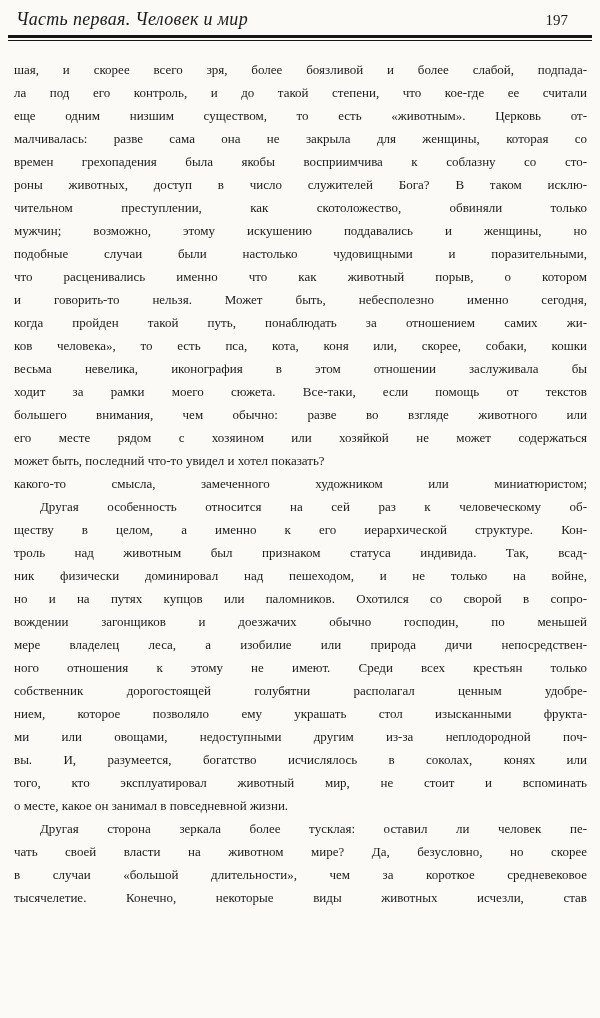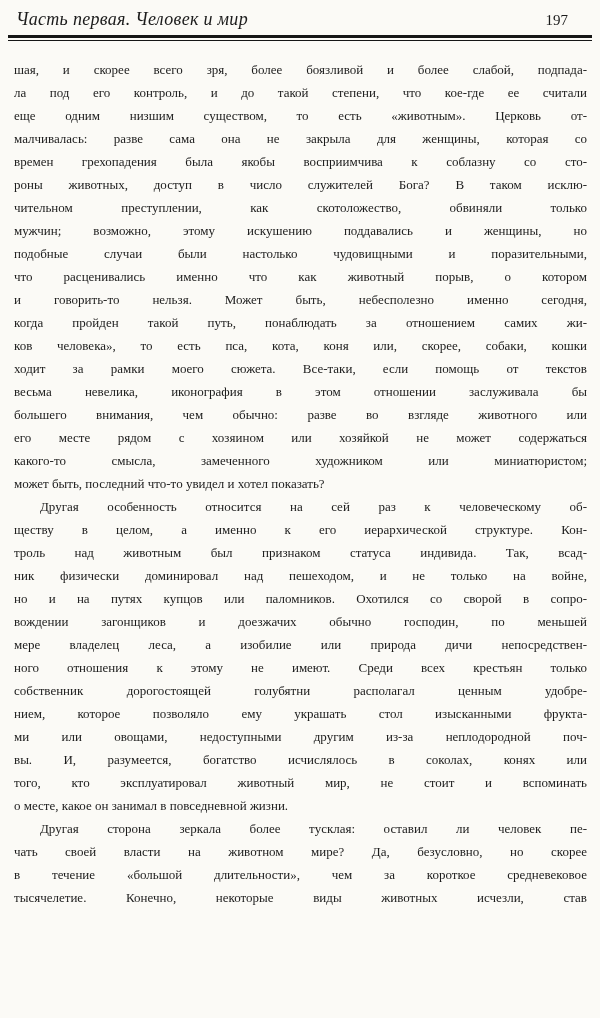--- a/index.html
+++ b/index.html
@@ -72,38 +72,38 @@
       <div class="line">малчивалась: разве сама она не закрыла для женщины, которая со</div>
       <div class="line">времен грехопадения была якобы восприимчива к соблазну со сто-</div>
       <div class="line">роны животных, доступ в число служителей Бога? В таком исклю-</div>
       <div class="line">чительном преступлении, как скотоложество, обвиняли только</div>
       <div class="line">мужчин; возможно, этому искушению поддавались и женщины, но</div>
       <div class="line">подобные случаи были настолько чудовищными и поразительными,</div>
       <div class="line">что расценивались именно что как животный порыв, о котором</div>
       <div class="line">и говорить-то нельзя. Может быть, небесполезно именно сегодня,</div>
       <div class="line">когда пройден такой путь, понаблюдать за отношением самих жи-</div>
       <div class="line">ков человека», то есть пса, кота, коня или, скорее, собаки, кошки</div>
+      <div class="line">весьма невелика, иконография в этом отношении заслуживала бы</div>
       <div class="line">ходит за рамки моего сюжета. Все-таки, если помощь от текстов</div>
-      <div class="line">весьма невелика, иконография в этом отношении заслуживала бы</div>
       <div class="line">большего внимания, чем обычно: разве во взгляде животного или</div>
       <div class="line">его месте рядом с хозяином или хозяйкой не может содержаться</div>
+      <div class="line no-justify">может быть, последний что-то увидел и хотел показать?</div>
       <div class="line">какого-то смысла, замеченного художником или миниатюристом;</div>
-      <div class="line no-justify">может быть, последний что-то увидел и хотел показать?</div>
       <div class="line indent">Другая особенность относится на сей раз к человеческому об-</div>
       <div class="line">ществу в целом, а именно к его иерархической структуре. Кон-</div>
       <div class="line">троль над животным был признаком статуса индивида. Так, всад-</div>
       <div class="line">ник физически доминировал над пешеходом, и не только на войне,</div>
       <div class="line">но и на путях купцов или паломников. Охотился со сворой в сопро-</div>
       <div class="line">вождении загонщиков и доезжачих обычно господин, по меньшей</div>
       <div class="line">мере владелец леса, а изобилие или природа дичи непосредствен-</div>
       <div class="line">ного отношения к этому не имеют. Среди всех крестьян только</div>
       <div class="line">собственник дорогостоящей голубятни располагал ценным удобре-</div>
       <div class="line">нием, которое позволяло ему украшать стол изысканными фрукта-</div>
       <div class="line">ми или овощами, недоступными другим из-за неплодородной поч-</div>
       <div class="line">вы. И, разумеется, богатство исчислялось в соколах, конях или</div>
       <div class="line">того, кто эксплуатировал животный мир, не стоит и вспоминать</div>
       <div class="line no-justify">о месте, какое он занимал в повседневной жизни.</div>
       <div class="line indent">Другая сторона зеркала более тусклая: оставил ли человек пе-</div>
       <div class="line">чать своей власти на животном мире? Да, безусловно, но скорее</div>
-      <div class="line">в течение «большой длительности», чем за короткое средневековое</div>
+      <div class="line">в случаи «большой длительности», чем за короткое средневековое</div>
       <div class="line">тысячелетие. Конечно, некоторые виды животных исчезли, став</div>
     </div>
 </div>
 
 </body></html>

